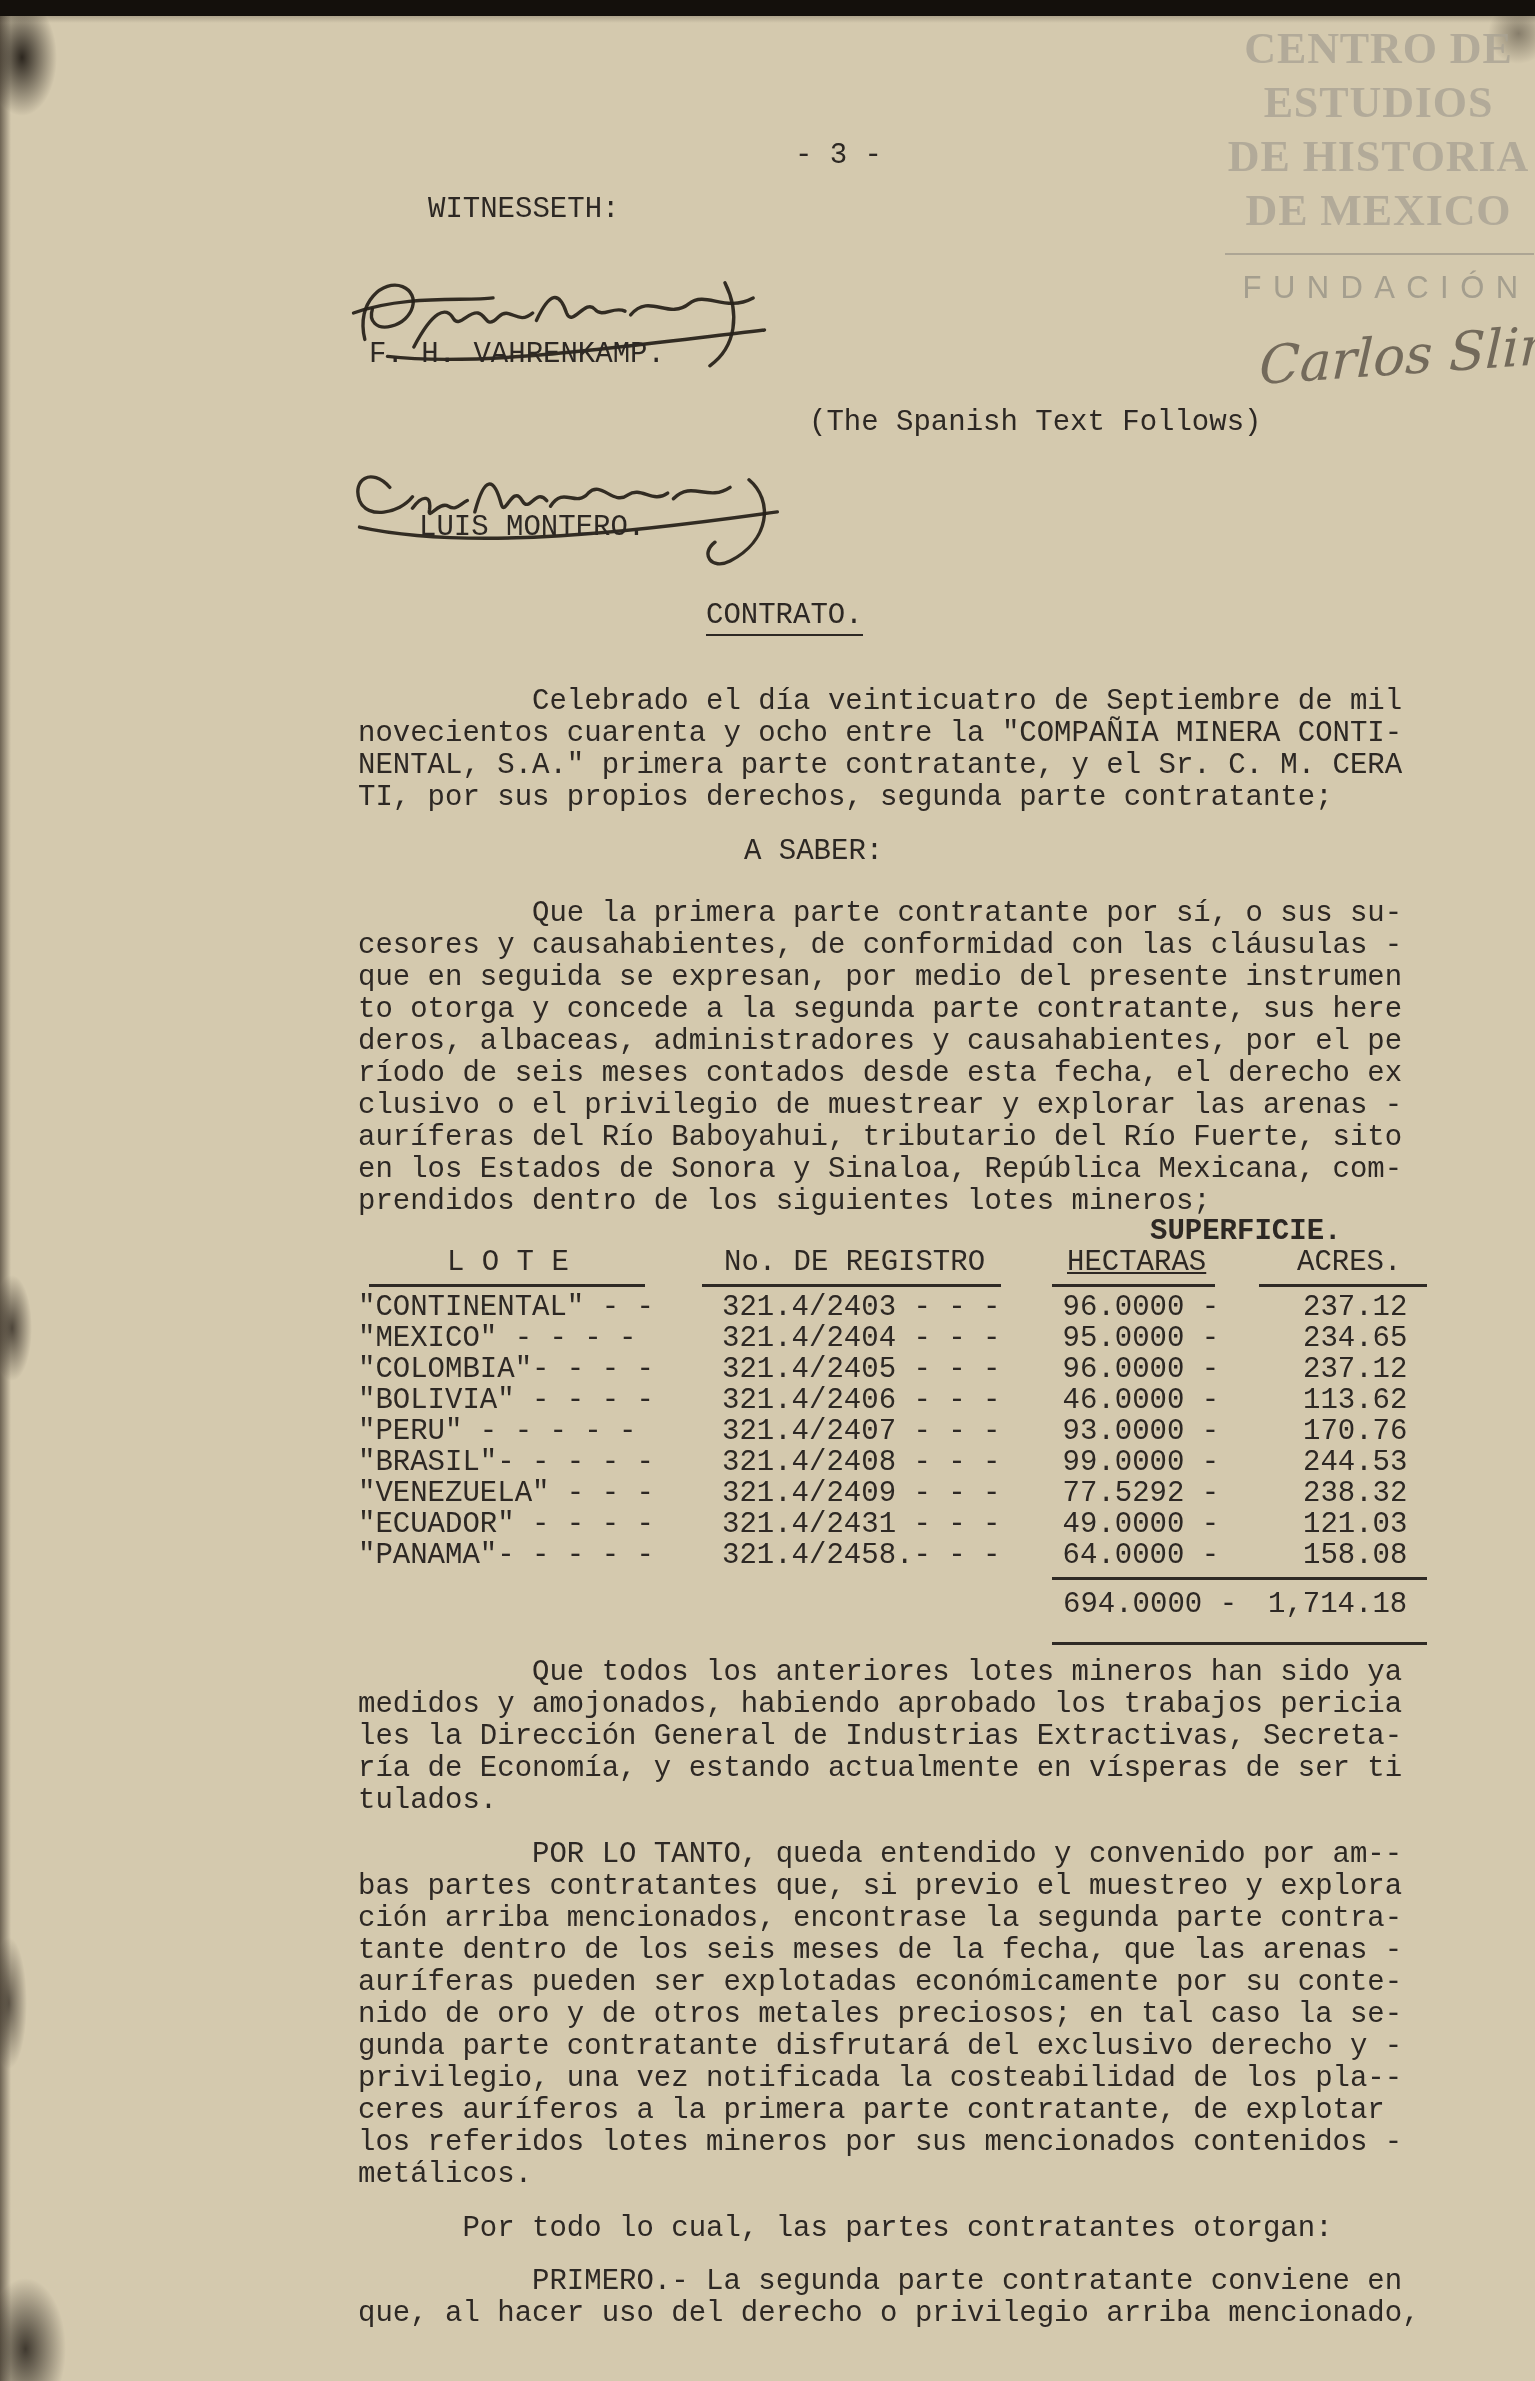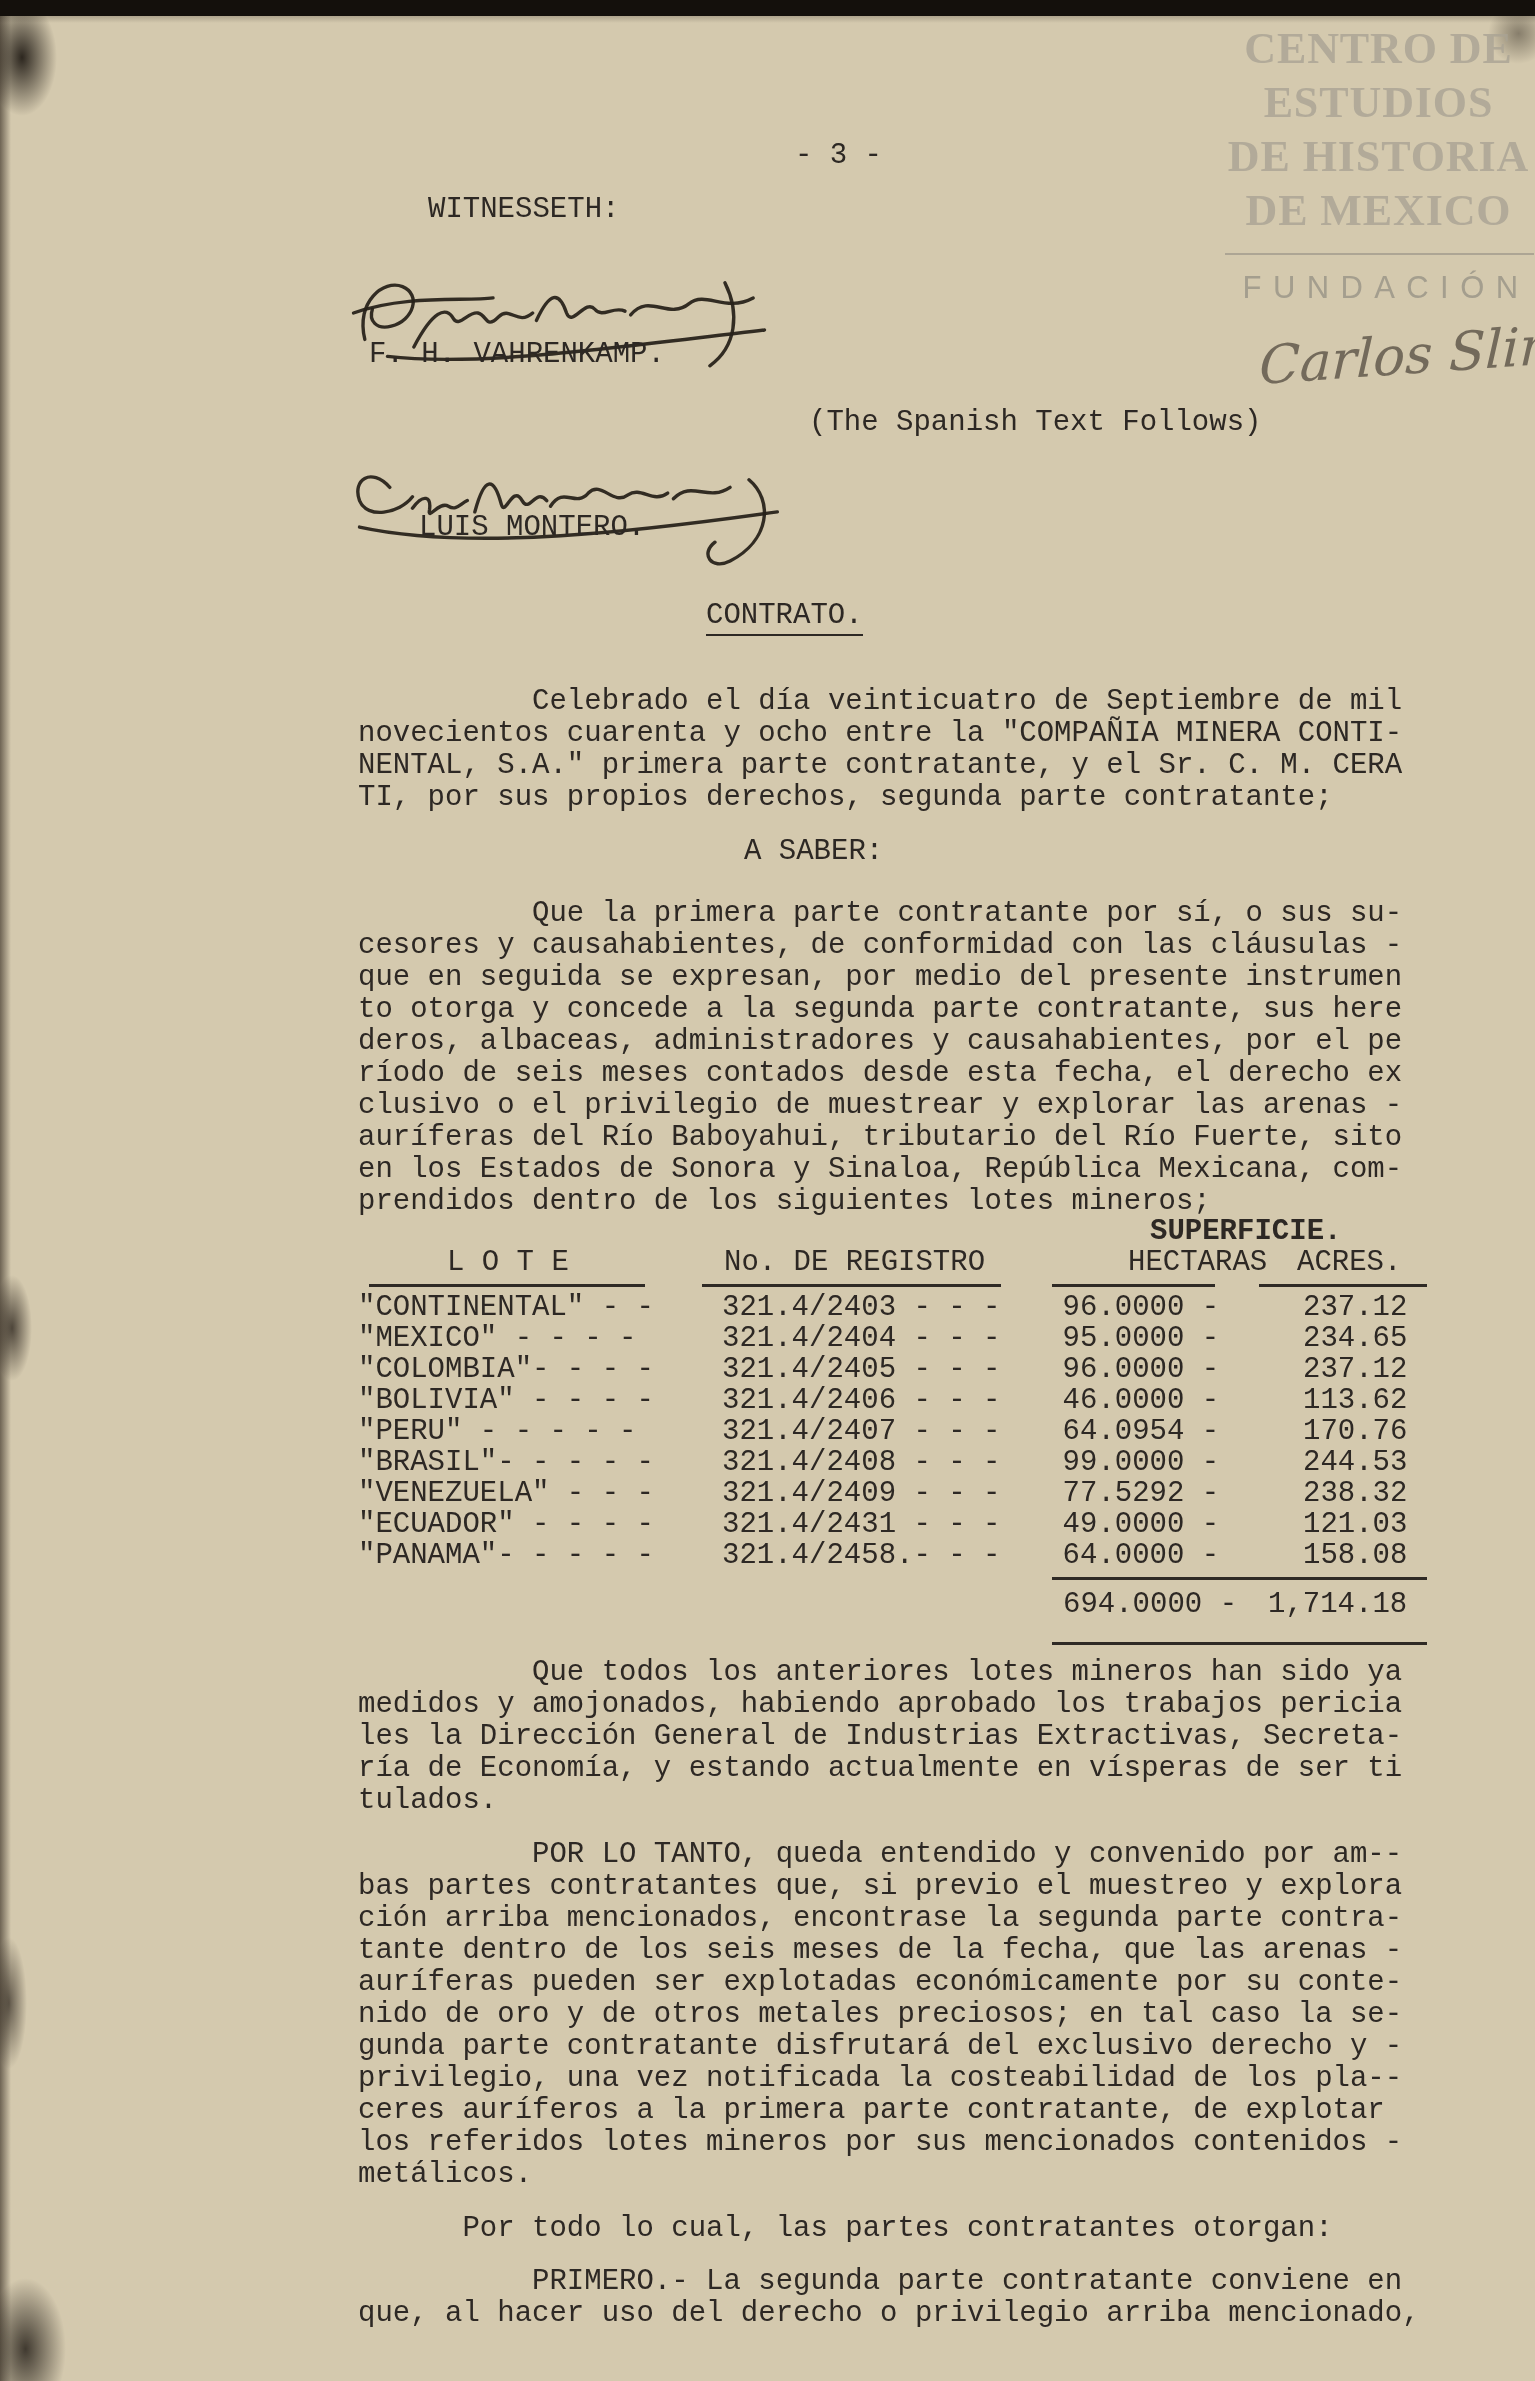--- a/index.html
+++ b/index.html
@@ -127,21 +127,21 @@
 deros, albaceas, administradores y causahabientes, por el pe
 ríodo de seis meses contados desde esta fecha, el derecho ex
 clusivo o el privilegio de muestrear y explorar las arenas -
 auríferas del Río Baboyahui, tributario del Río Fuerte, sito
 en los Estados de Sonora y Sinaloa, República Mexicana, com-
 prendidos dentro de los siguientes lotes mineros;</div>
 
   <div class="mono" style="left:1150px;top:1200px;font-weight:bold;">SUPERFICIE.</div>
   <div class="mono" style="left:447px;top:1231px;">L O T E</div>
   <div class="mono" style="left:724px;top:1231px;">No. DE REGISTRO</div>
-  <div class="mono" style="left:1128px;top:1231px;">HECTARAS</div>
+  <div class="mono" style="left:1067px;top:1231px;text-decoration:underline;">HECTARAS</div>
   <div class="mono" style="left:1297px;top:1231px;text-align:right;">ACRES.</div>
   <div class="rule" style="left:369px;top:1268px;width:276px;"></div>
   <div class="rule" style="left:702px;top:1268px;width:299px;"></div>
   <div class="rule" style="left:1052px;top:1268px;width:163px;"></div>
   <div class="rule" style="left:1259px;top:1268px;width:168px;"></div>
 
   <div class="lot-table">
       <div class="trow">
       <span class="c1">"CONTINENTAL" - -</span>
       <span class="c2">321.4/2403 - - -</span>
@@ -162,21 +162,21 @@
     </div>
       <div class="trow">
       <span class="c1">"BOLIVIA" - - - -</span>
       <span class="c2">321.4/2406 - - -</span>
       <span class="c3">46.0000 -</span>
       <span class="c4">113.62</span>
     </div>
       <div class="trow">
       <span class="c1">"PERU" - - - - -</span>
       <span class="c2">321.4/2407 - - -</span>
-      <span class="c3">64.0954 -</span>
+      <span class="c3">93.0000 -</span>
       <span class="c4">170.76</span>
     </div>
       <div class="trow">
       <span class="c1">"BRASIL"- - - - -</span>
       <span class="c2">321.4/2408 - - -</span>
       <span class="c3">99.0000 -</span>
       <span class="c4">244.53</span>
     </div>
       <div class="trow">
       <span class="c1">"VENEZUELA" - - -</span>

